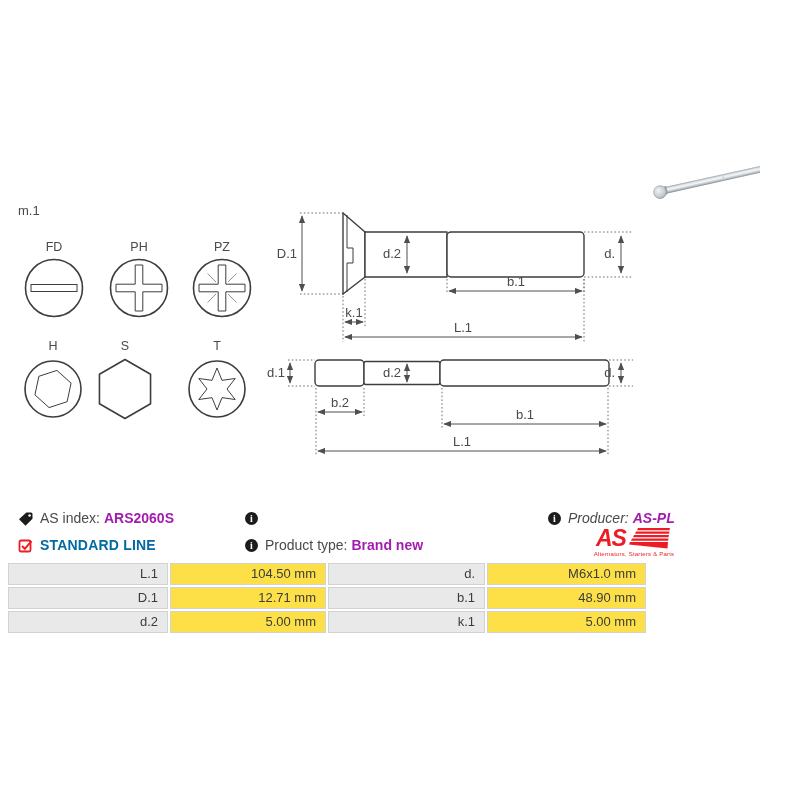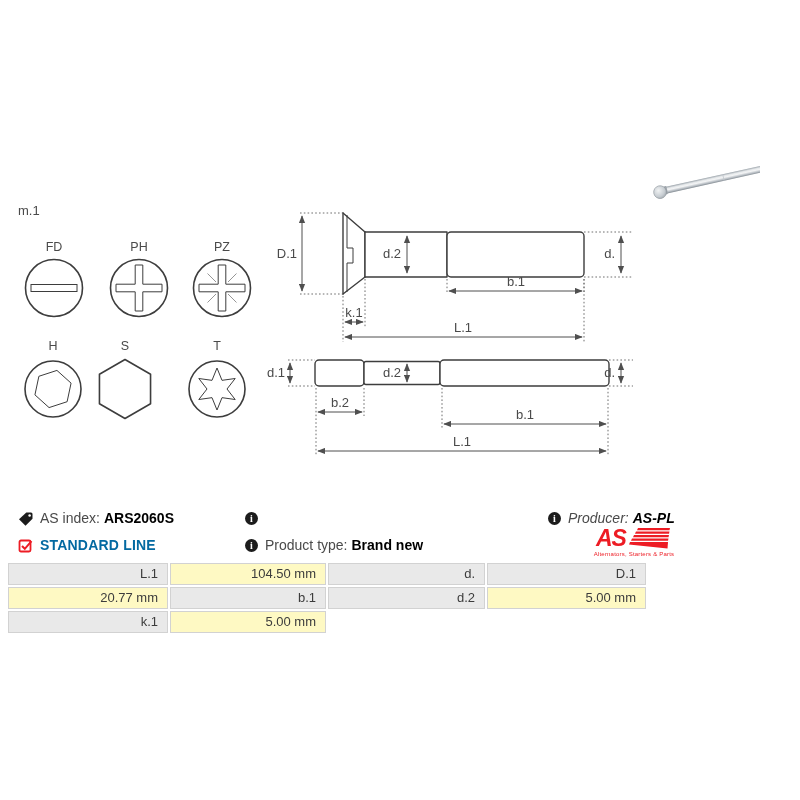--- a/index.html
+++ b/index.html
@@ -14,36 +14,36 @@
   .ol15{stroke:#3d3d3d;stroke-width:1.6;fill:none;stroke-linejoin:round;}
   .thin{stroke:#8a8a8a;stroke-width:0.9;}
   .dim {stroke:#4f4f4f;stroke-width:1;}
   .ext {stroke:#6f6f6f;stroke-width:1;stroke-dasharray:1.6 2.2;fill:none;}
   .dl  {font-size:13px;fill:#4a4a4a;}
   .hl  {font-size:12.5px;fill:#4a4a4a;}
 
   
   .info-item{position:absolute;display:flex;align-items:center;height:16px;
              font-size:14px;color:#4a4a4a;white-space:nowrap;}
-  .info-item b{color:#000000;margin-left:4px;}
+  .info-item b{color:#a21caf;margin-left:4px;}
   .info-item .lead{margin-left:7px;}
   .info-icon{display:inline-block;width:13px;height:13px;border-radius:50%;
              background:#1c1c1c;flex:0 0 13px;position:relative;}
   .info-icon::after{content:"i";position:absolute;left:0;top:0;width:13px;height:13px;
              color:#fff;font:bold 10px/13px "Liberation Serif",serif;text-align:center;}
   .red-bold{color:#0369a1;font-weight:bold;letter-spacing:.2px;margin-left:7px;}
 
   
   #spec{position:absolute;left:8px;top:563px;width:638px;
         display:grid;grid-template-columns:160px 156px 157px 159px;
         grid-auto-rows:22px;gap:2px;font-size:13px;}
   #spec .cell{box-sizing:border-box;border:1px solid #d2d2d2;line-height:20px;
         text-align:right;padding-right:9px;color:#3c3c3c;}
   #spec .lbl{background:#e9e9e9;}
-  #spec .val{background:#fef9c3;}
+  #spec .val{background:#fde047;}
 
   
   #logo{position:absolute;left:582px;top:525px;width:104px;height:36px;}
 </style>
 </head>
 <body>
 
 <div id="page">
 
   <svg width="800" height="480" viewBox="0 0 800 480" style="position:absolute;left:0;top:0;">
@@ -222,24 +222,26 @@
       <polygon points="50,13.5 86.5,13.5 86,15.7 49,15.7"></polygon>
       <polygon points="48,17 86,17 85.5,23.5 47,19.5"></polygon>
     </g>
     <text x="52" y="31" font-size="6" fill="#ed1c24" text-anchor="middle" letter-spacing="0.2">Alternators, Starters &amp; Parts</text>
   </svg>
 
   <div id="spec">
     <div class="cell lbl">L.1</div>
     <div class="cell val">104.50 mm</div>
     <div class="cell lbl">d.</div>
+    <div class="cell val">M6x1.0 mm</div>
 
     <div class="cell lbl">D.1</div>
-    <div class="cell val">20.77 mm</div>
+    <div class="cell val">12.71 mm</div>
     <div class="cell lbl">b.1</div>
+    <div class="cell val">48.90 mm</div>
 
     <div class="cell lbl">d.2</div>
     <div class="cell val">5.00 mm</div>
     <div class="cell lbl">k.1</div>
     <div class="cell val">5.00 mm</div>
   </div>
 
 </div>
 
 </body></html>

